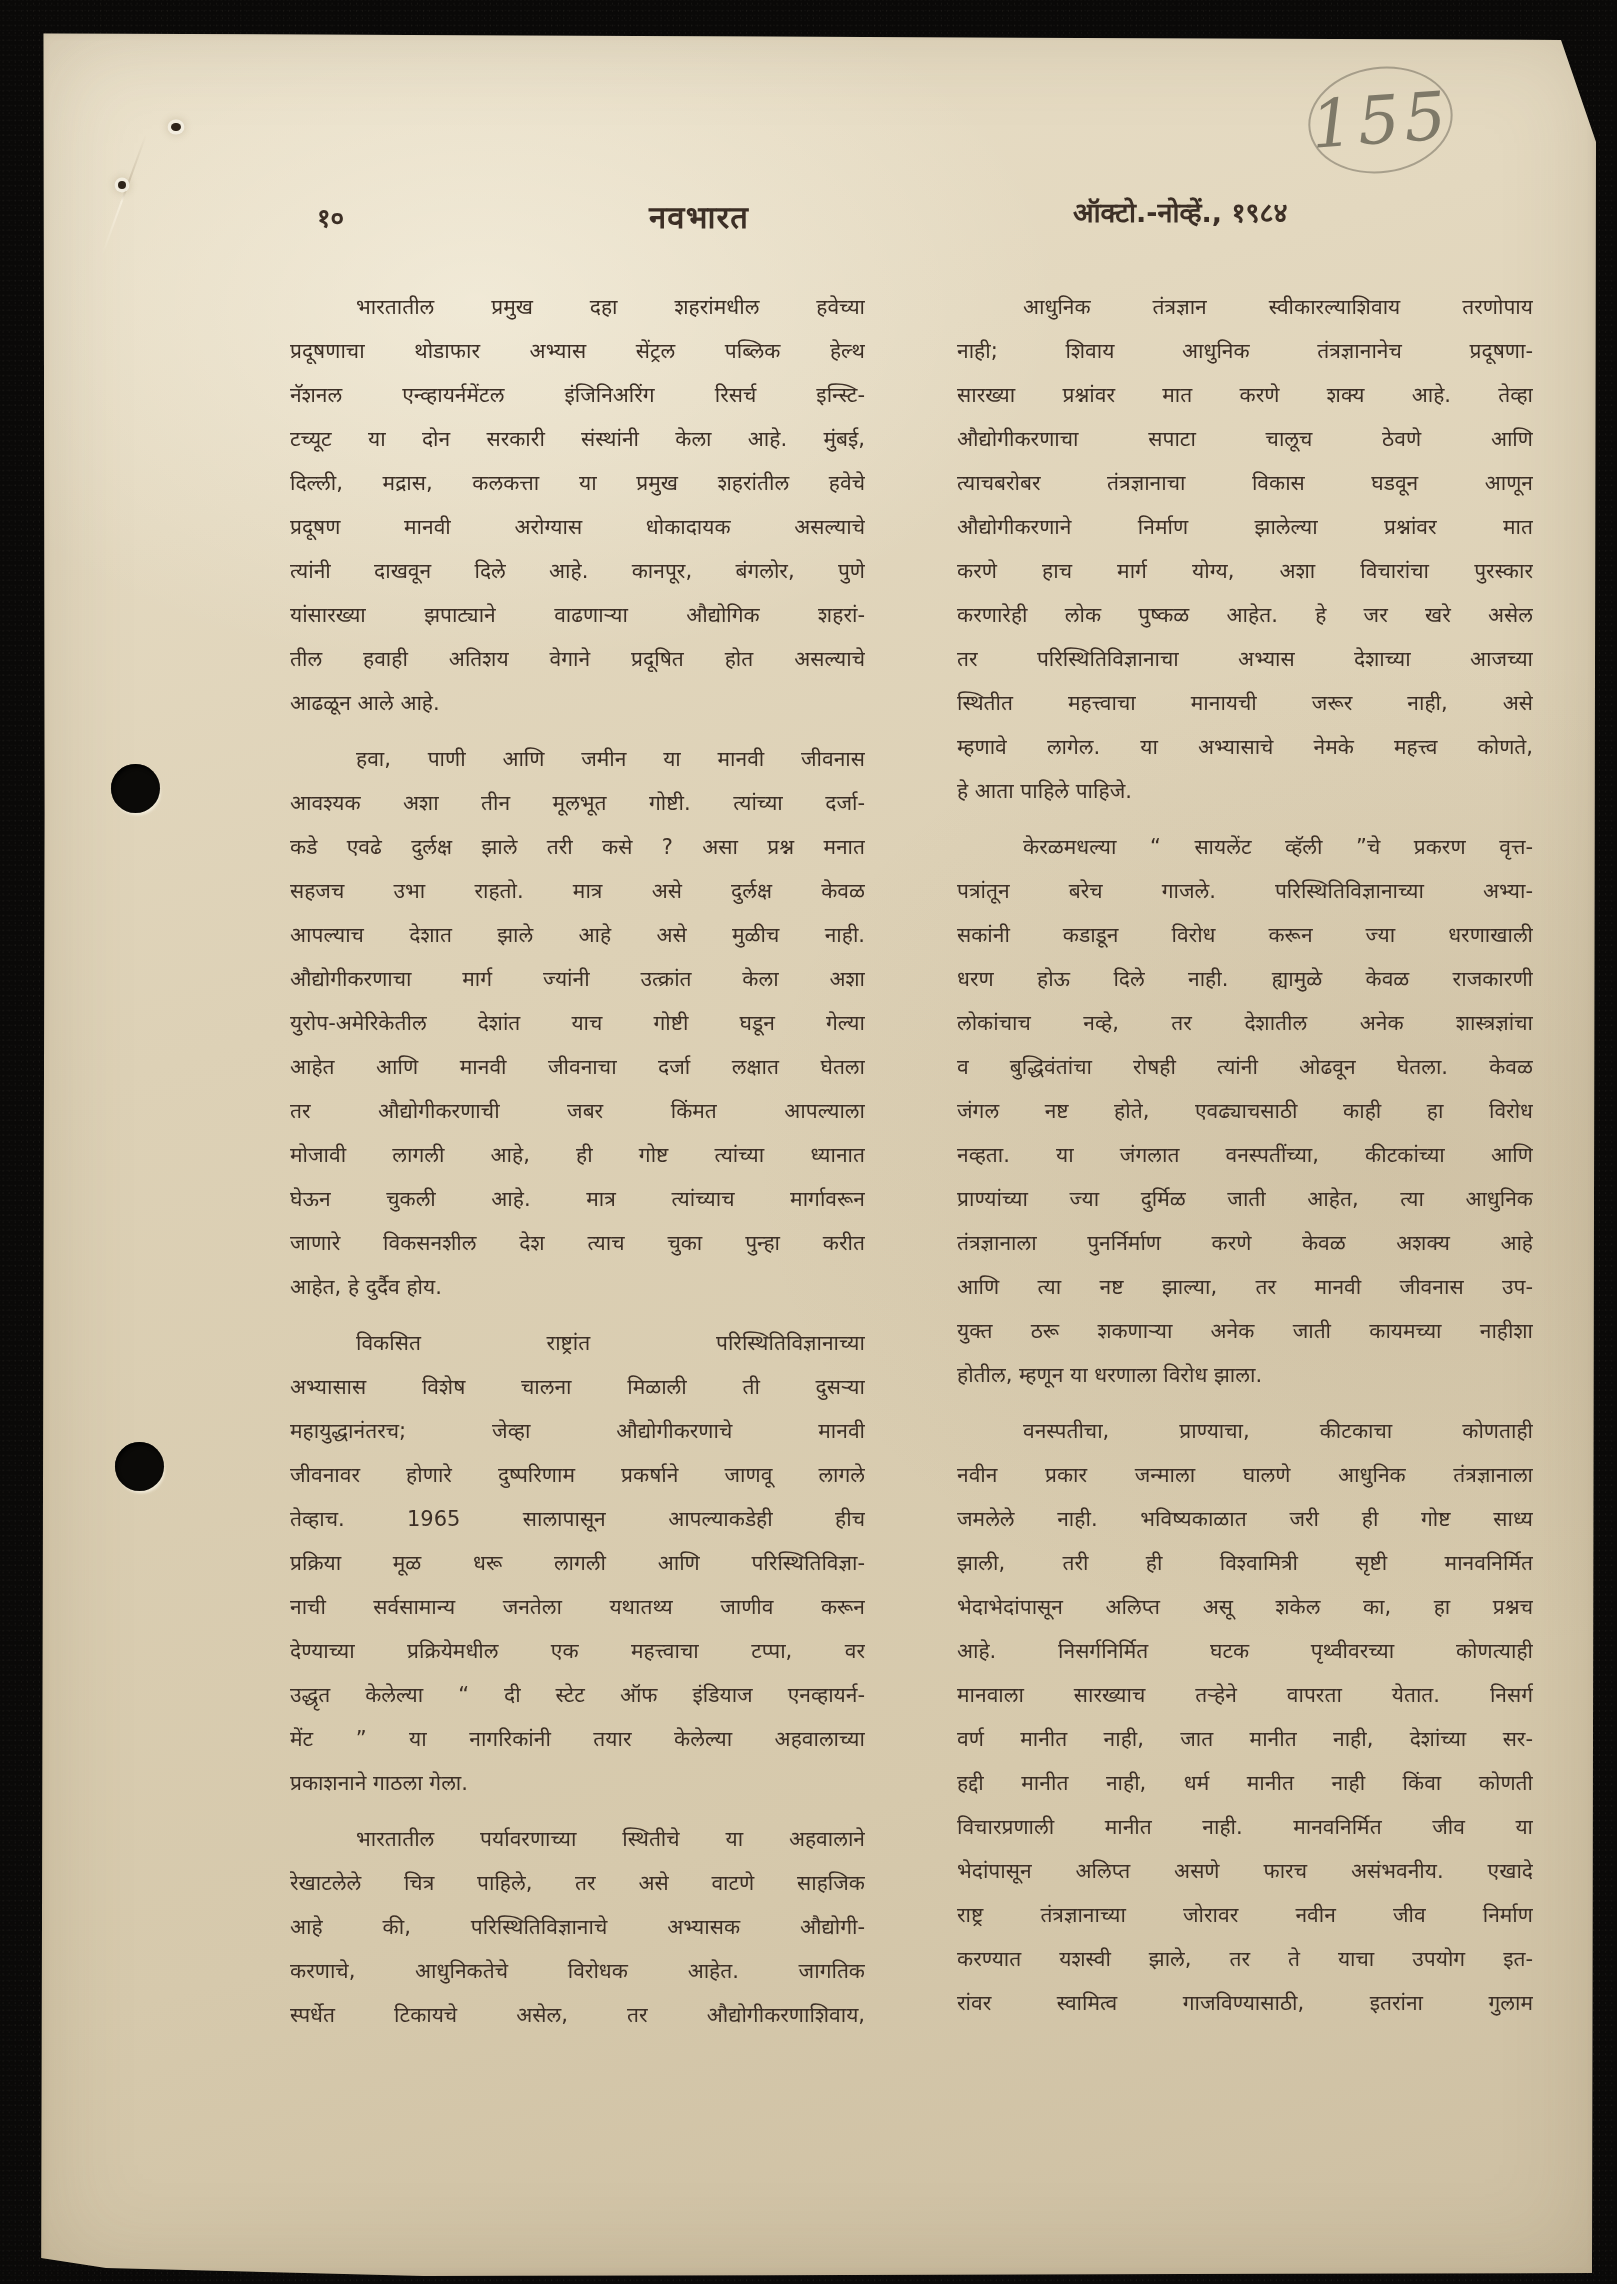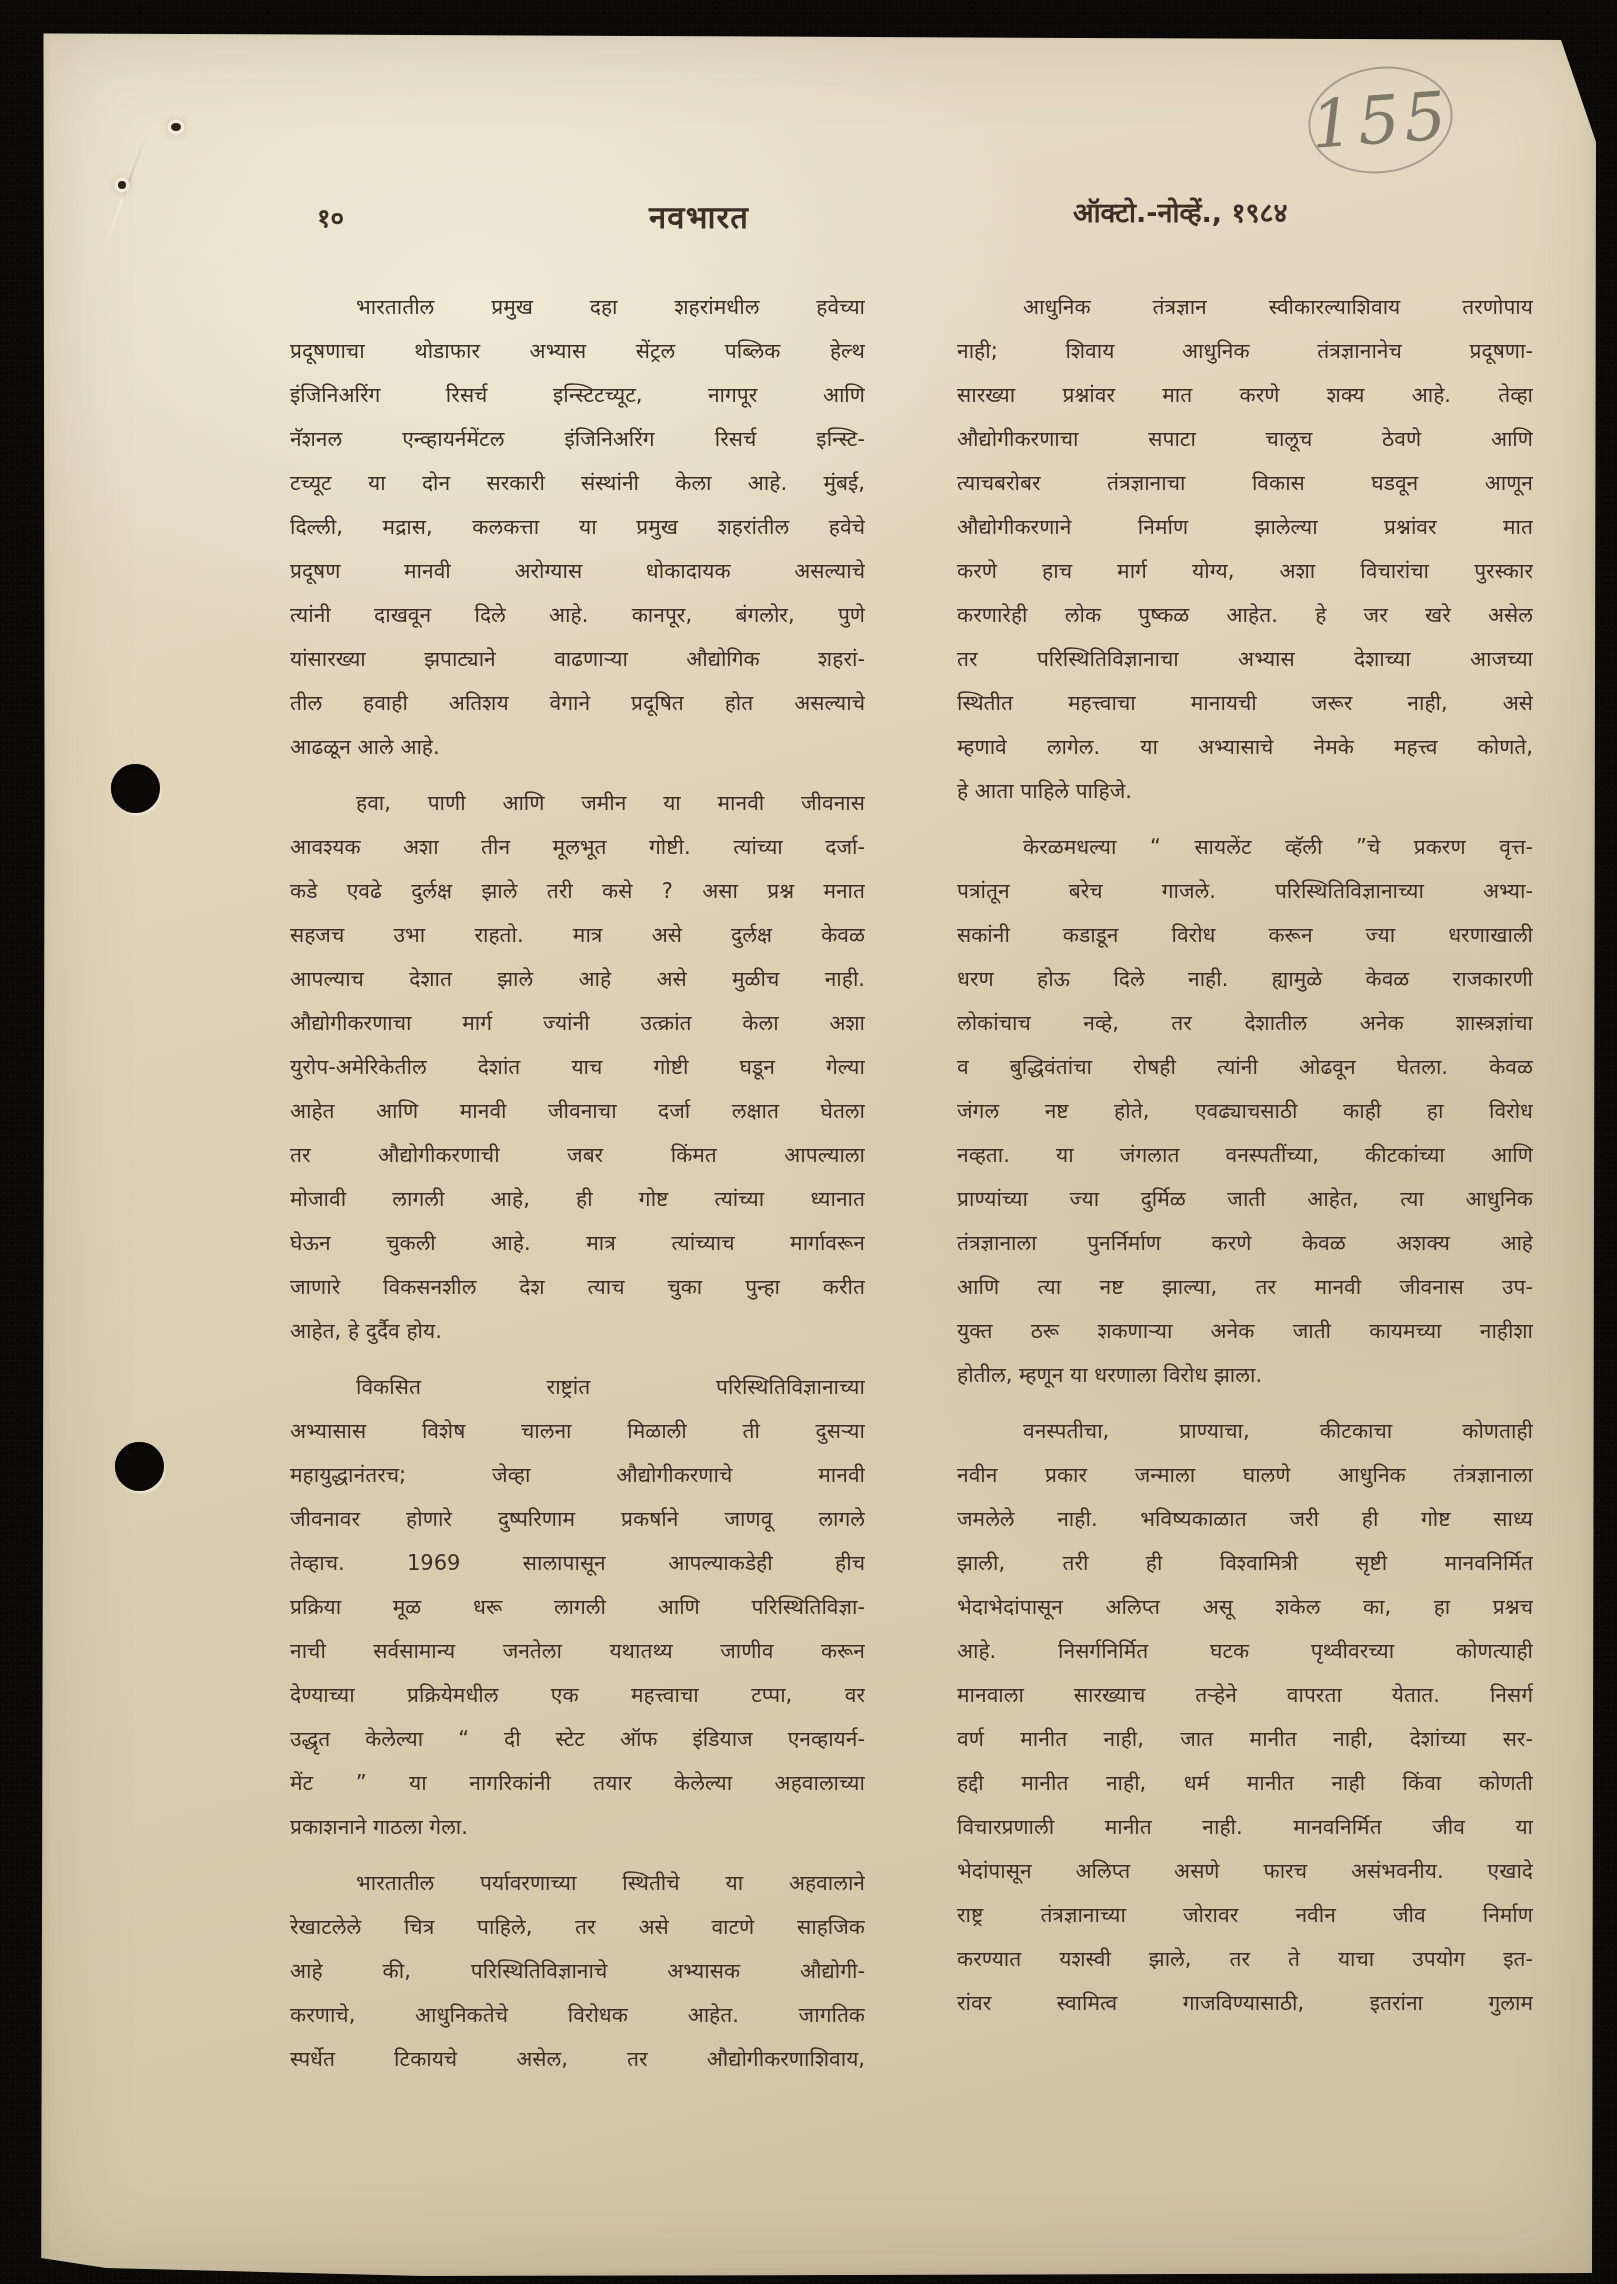--- a/index.html
+++ b/index.html
@@ -86,21 +86,20 @@
     </div>
 
     <div class="hdr" id="page-number">१०</div>
     <div class="hdr" id="masthead">नवभारत</div>
     <div class="hdr" id="issue-date">ऑक्टो.-नोव्हें., १९८४</div>
 
     <div class="col" id="col-left">
         <div class="para">
           <div class="line first">भारतातील प्रमुख दहा शहरांमधील हवेच्या</div>
           <div class="line">प्रदूषणाचा थोडाफार अभ्यास सेंट्रल पब्लिक हेल्थ</div>
-          <div class="line">इंजिनिअरिंग रिसर्च इन्स्टिटच्यूट, नागपूर आणि</div>
           <div class="line">नॅशनल एन्व्हायर्नमेंटल इंजिनिअरिंग रिसर्च इन्स्टि-</div>
           <div class="line">टच्यूट या दोन सरकारी संस्थांनी केला आहे. मुंबई,</div>
           <div class="line">दिल्ली, मद्रास, कलकत्ता या प्रमुख शहरांतील हवेचे</div>
           <div class="line">प्रदूषण मानवी अरोग्यास धोकादायक असल्याचे</div>
           <div class="line">त्यांनी दाखवून दिले आहे. कानपूर, बंगलोर, पुणे</div>
           <div class="line">यांसारख्या झपाट्याने वाढणाऱ्या औद्योगिक शहरां-</div>
           <div class="line">तील हवाही अतिशय वेगाने प्रदूषित होत असल्याचे</div>
           <div class="line last">आढळून आले आहे.</div>
         </div>
         <div class="para">
@@ -116,21 +115,21 @@
           <div class="line">मोजावी लागली आहे, ही गोष्ट त्यांच्या ध्यानात</div>
           <div class="line">घेऊन चुकली आहे. मात्र त्यांच्याच मार्गावरून</div>
           <div class="line">जाणारे विकसनशील देश त्याच चुका पुन्हा करीत</div>
           <div class="line last">आहेत, हे दुर्दैव होय.</div>
         </div>
         <div class="para">
           <div class="line first">विकसित राष्ट्रांत परिस्थितिविज्ञानाच्या</div>
           <div class="line">अभ्यासास विशेष चालना मिळाली ती दुसऱ्या</div>
           <div class="line">महायुद्धानंतरच; जेव्हा औद्योगीकरणाचे मानवी</div>
           <div class="line">जीवनावर होणारे दुष्परिणाम प्रकर्षाने जाणवू लागले</div>
-          <div class="line">तेव्हाच. 1969 सालापासून आपल्याकडेही हीच</div>
+          <div class="line">तेव्हाच. 1965 सालापासून आपल्याकडेही हीच</div>
           <div class="line">प्रक्रिया मूळ धरू लागली आणि परिस्थितिविज्ञा-</div>
           <div class="line">नाची सर्वसामान्य जनतेला यथातथ्य जाणीव करून</div>
           <div class="line">देण्याच्या प्रक्रियेमधील एक महत्त्वाचा टप्पा, वर</div>
           <div class="line">उद्धृत केलेल्या “ दी स्टेट ऑफ इंडियाज एनव्हायर्न-</div>
           <div class="line">मेंट ” या नागरिकांनी तयार केलेल्या अहवालाच्या</div>
           <div class="line last">प्रकाशनाने गाठला गेला.</div>
         </div>
         <div class="para">
           <div class="line first">भारतातील पर्यावरणाच्या स्थितीचे या अहवालाने</div>
           <div class="line">रेखाटलेले चित्र पाहिले, तर असे वाटणे साहजिक</div>

